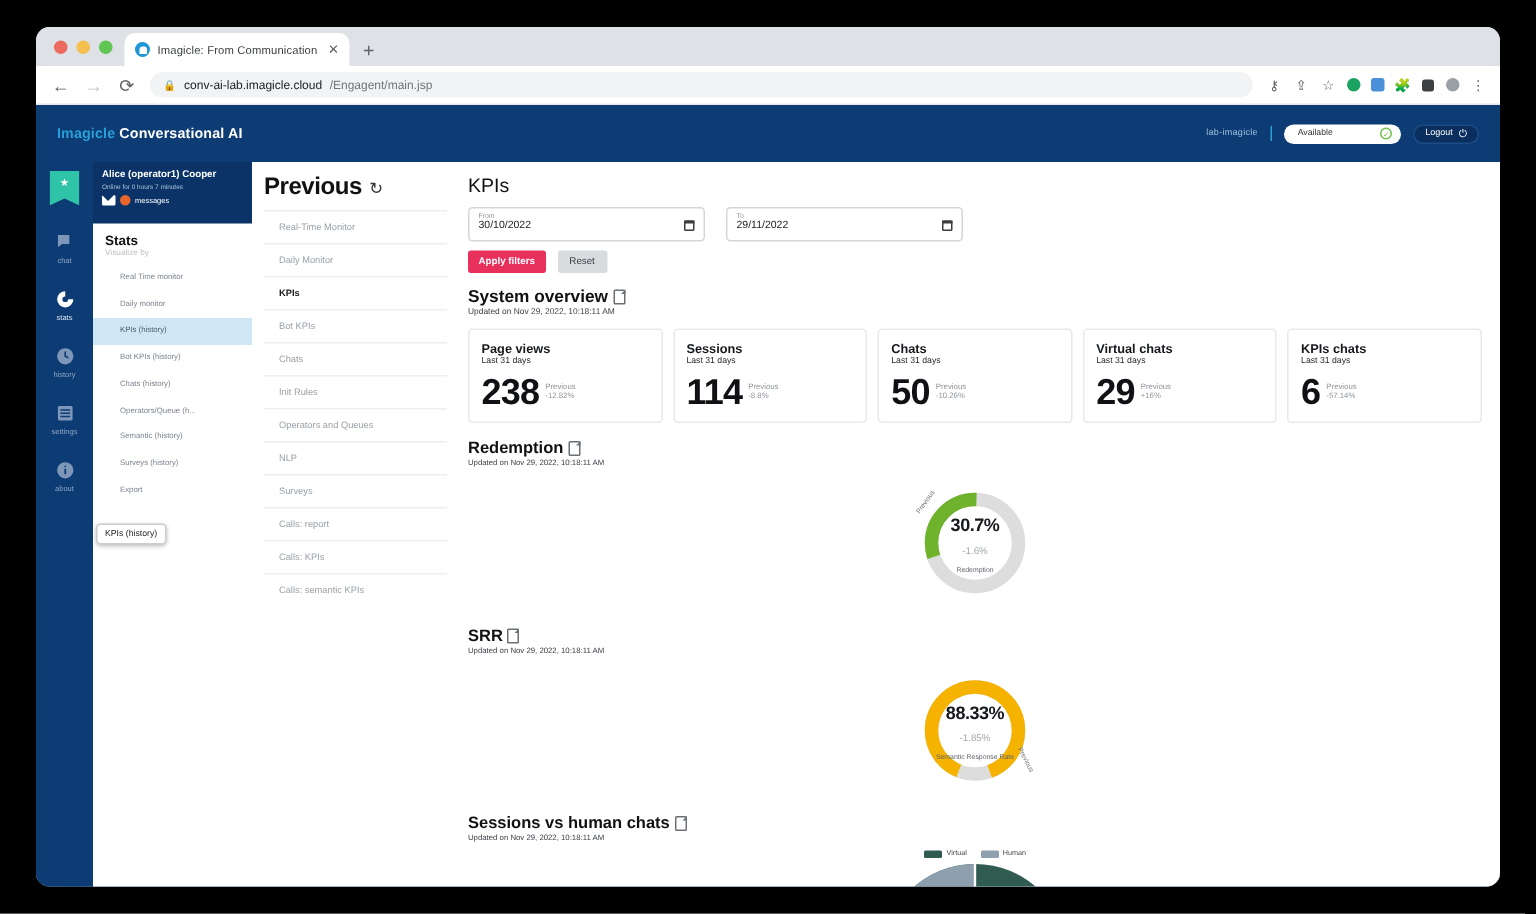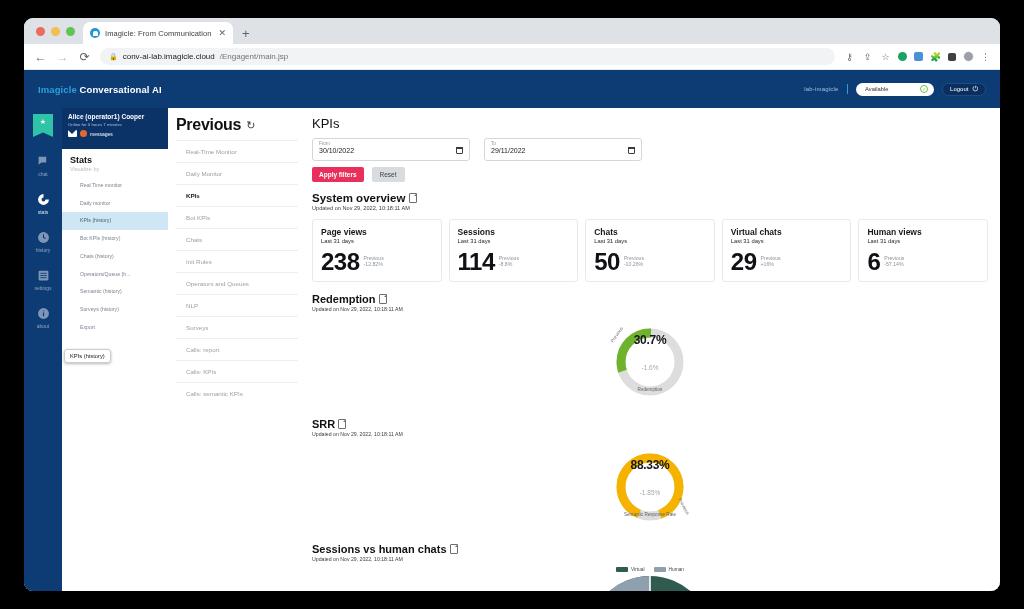--- a/index.html
+++ b/index.html
@@ -234,21 +234,21 @@
   .gauges { display: flex; gap: 6px; margin-top: 11px; flex-direction: column; }
   .gblock { flex: 1; }
   .gblock.wide { flex: 1.22; }
   .g-h { display: flex; align-items: center; gap: 3px; font-size: 11px; font-weight: bold; color: #111; }
   .g-upd { font-size: 5.2px; color: #3c4148; margin-top: 1px; white-space: nowrap; overflow: hidden; }
   .gauge-wrap { position: relative; height: 100px; display: flex; align-items: center; justify-content: center; }
   .gauge { position: relative; width: 72px; height: 72px; }
   .gauge svg { transform: rotate(-90deg); }
   .gauge-txt {
     position: absolute; inset: 0; display: flex; flex-direction: column;
-    align-items: center; justify-content: center; gap: 16px;
+    align-items: center; justify-content: center; gap: 6px;
   }
   .g-val { font-size: 12px; font-weight: bold; color: #15181c; letter-spacing: -.3px; }
   .g-delta { font-size: 6.5px; color: #a2a8ae; margin-top: 1px; }
   .g-cap { font-size: 4.6px; color: #5d646b; margin-top: 0; white-space: nowrap; }
   .prev-lbl {
     position: absolute; font-size: 4.6px; color: #6e757c;
     white-space: nowrap;
   }
 
   .legend { display: flex; gap: 9px; justify-content: center; margin-top: 5px; }
@@ -478,21 +478,21 @@
             <div class="card-s">Last 31 days</div>
             <div class="card-row">
               <span class="card-big">29</span>
               <span class="card-prev">
                 <span>Previous</span><br>
                 <span>+16%</span>
               </span>
             </div>
           </div>
           <div class="card">
-            <div class="card-t">Human views</div>
+            <div class="card-t">KPIs chats</div>
             <div class="card-s">Last 31 days</div>
             <div class="card-row">
               <span class="card-big">6</span>
               <span class="card-prev">
                 <span>Previous</span><br>
                 <span>-57.14%</span>
               </span>
             </div>
           </div>
         </div>

